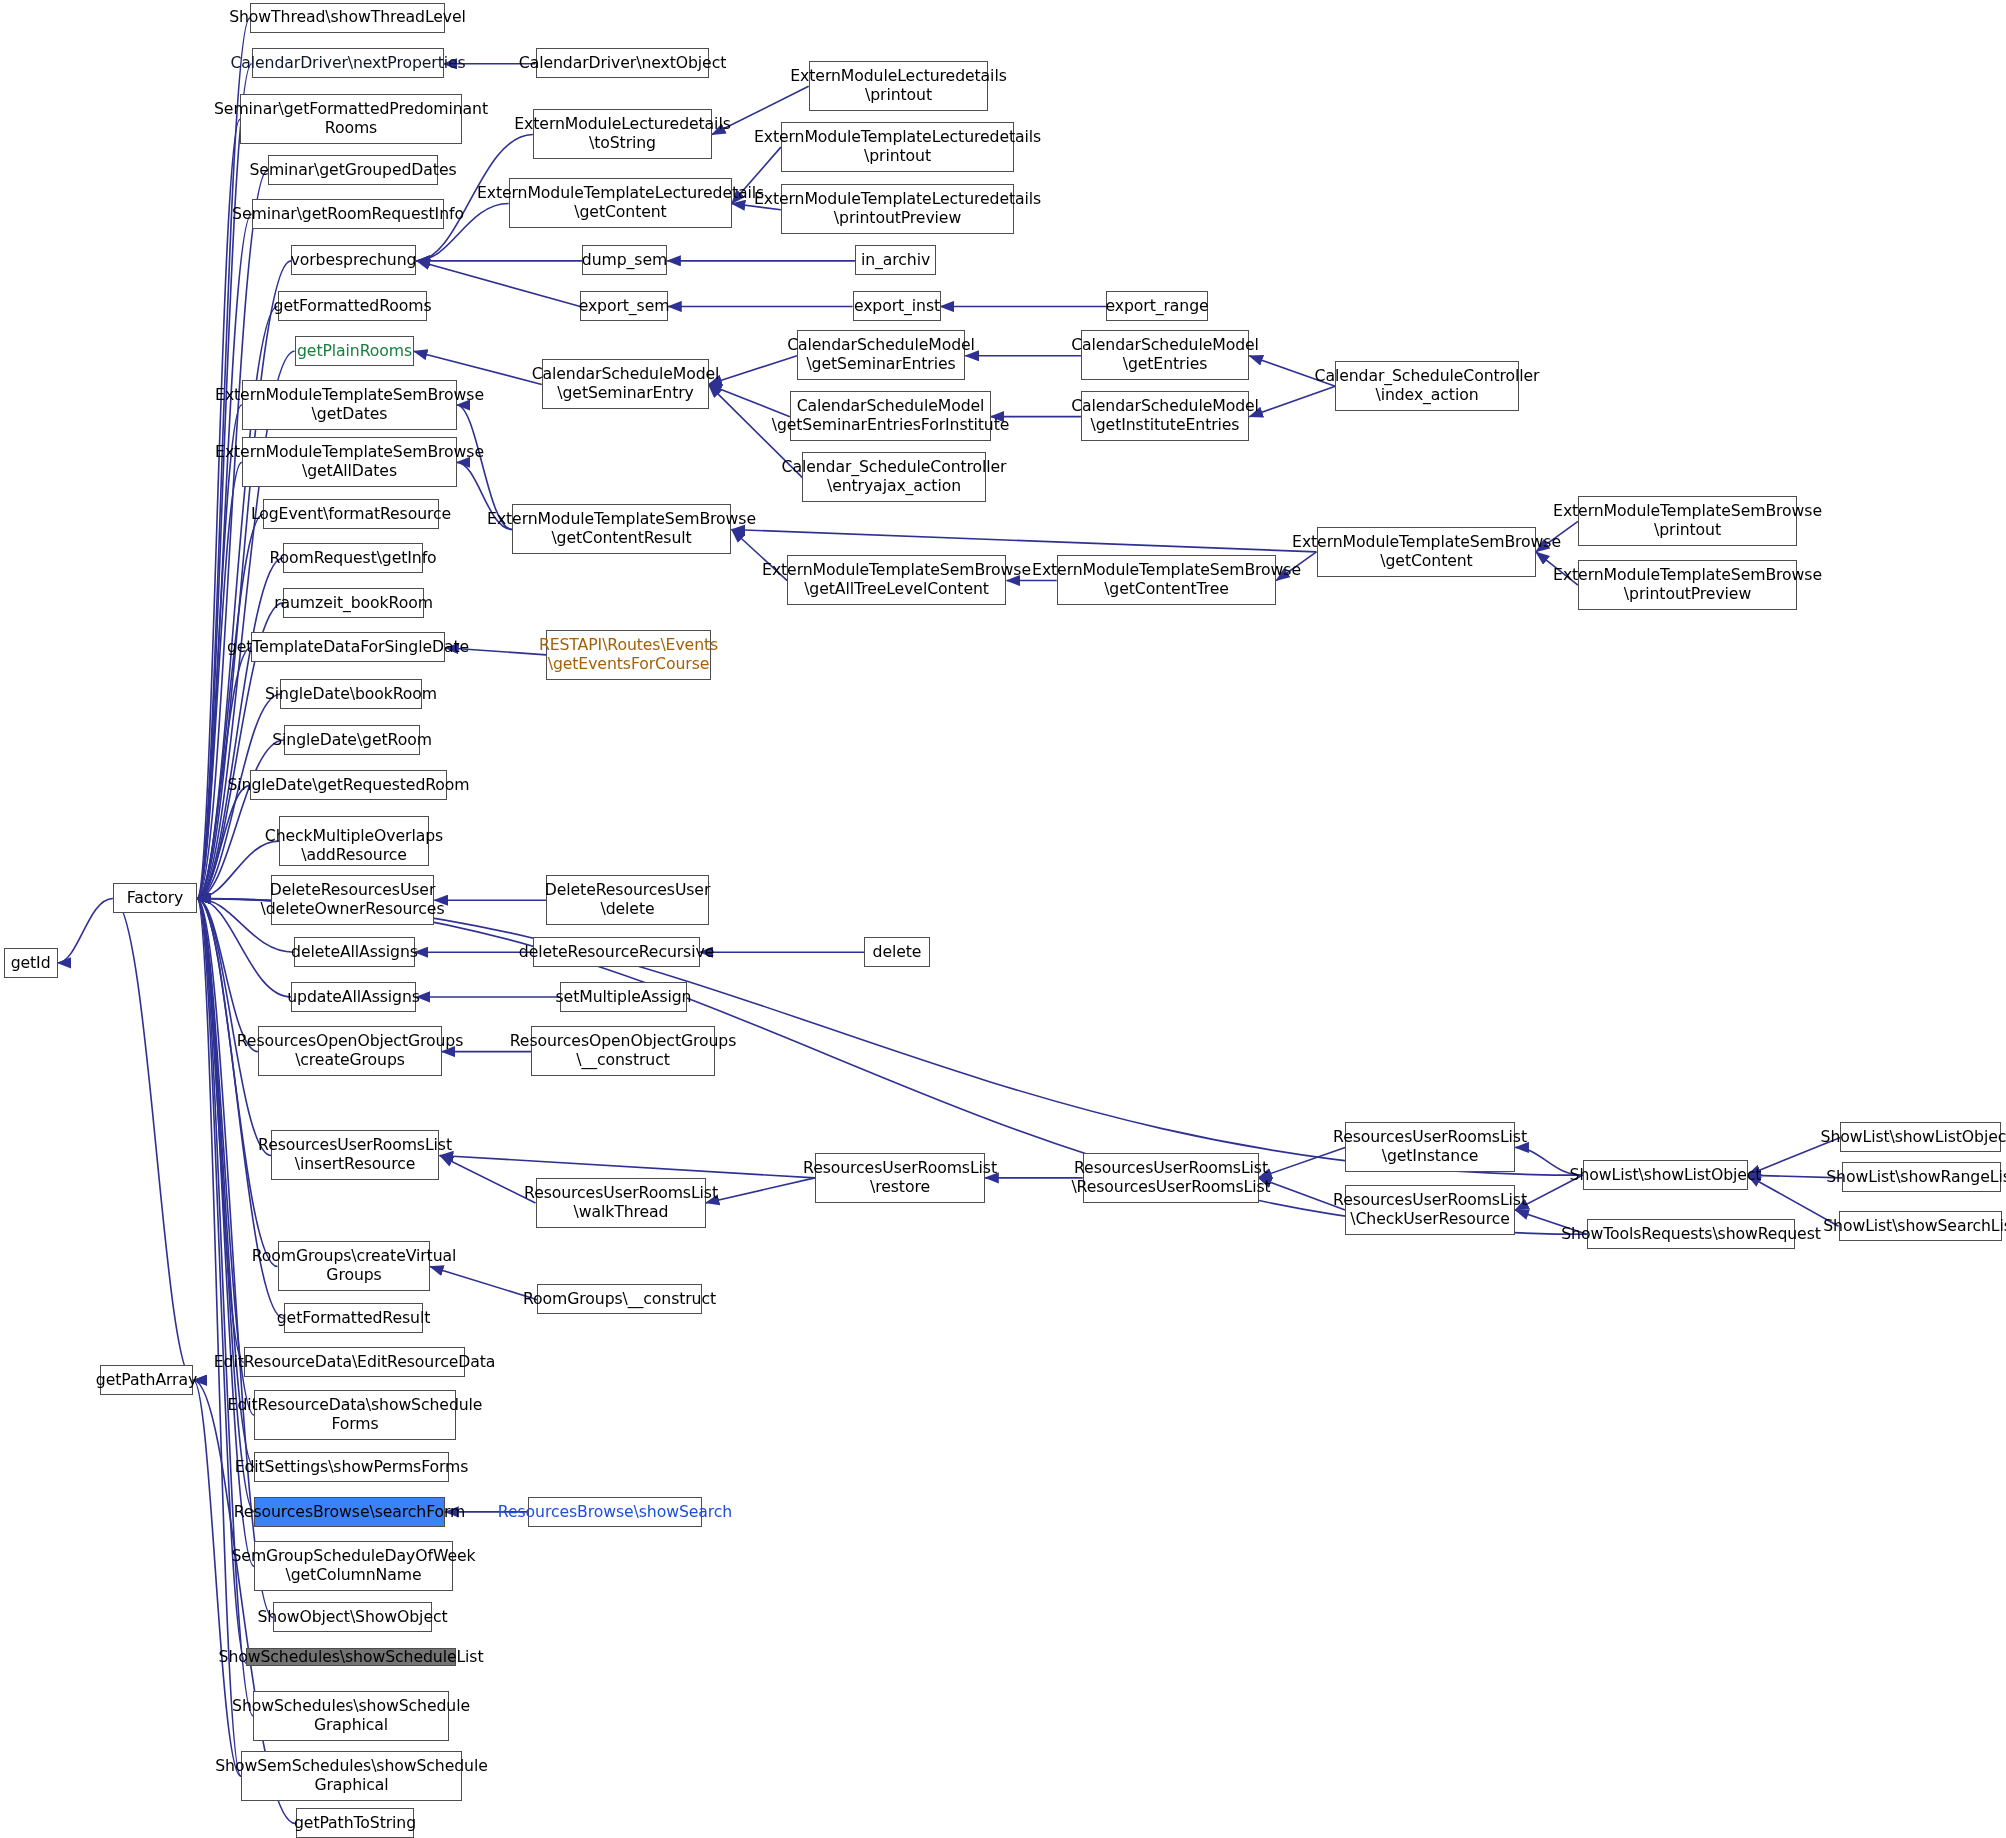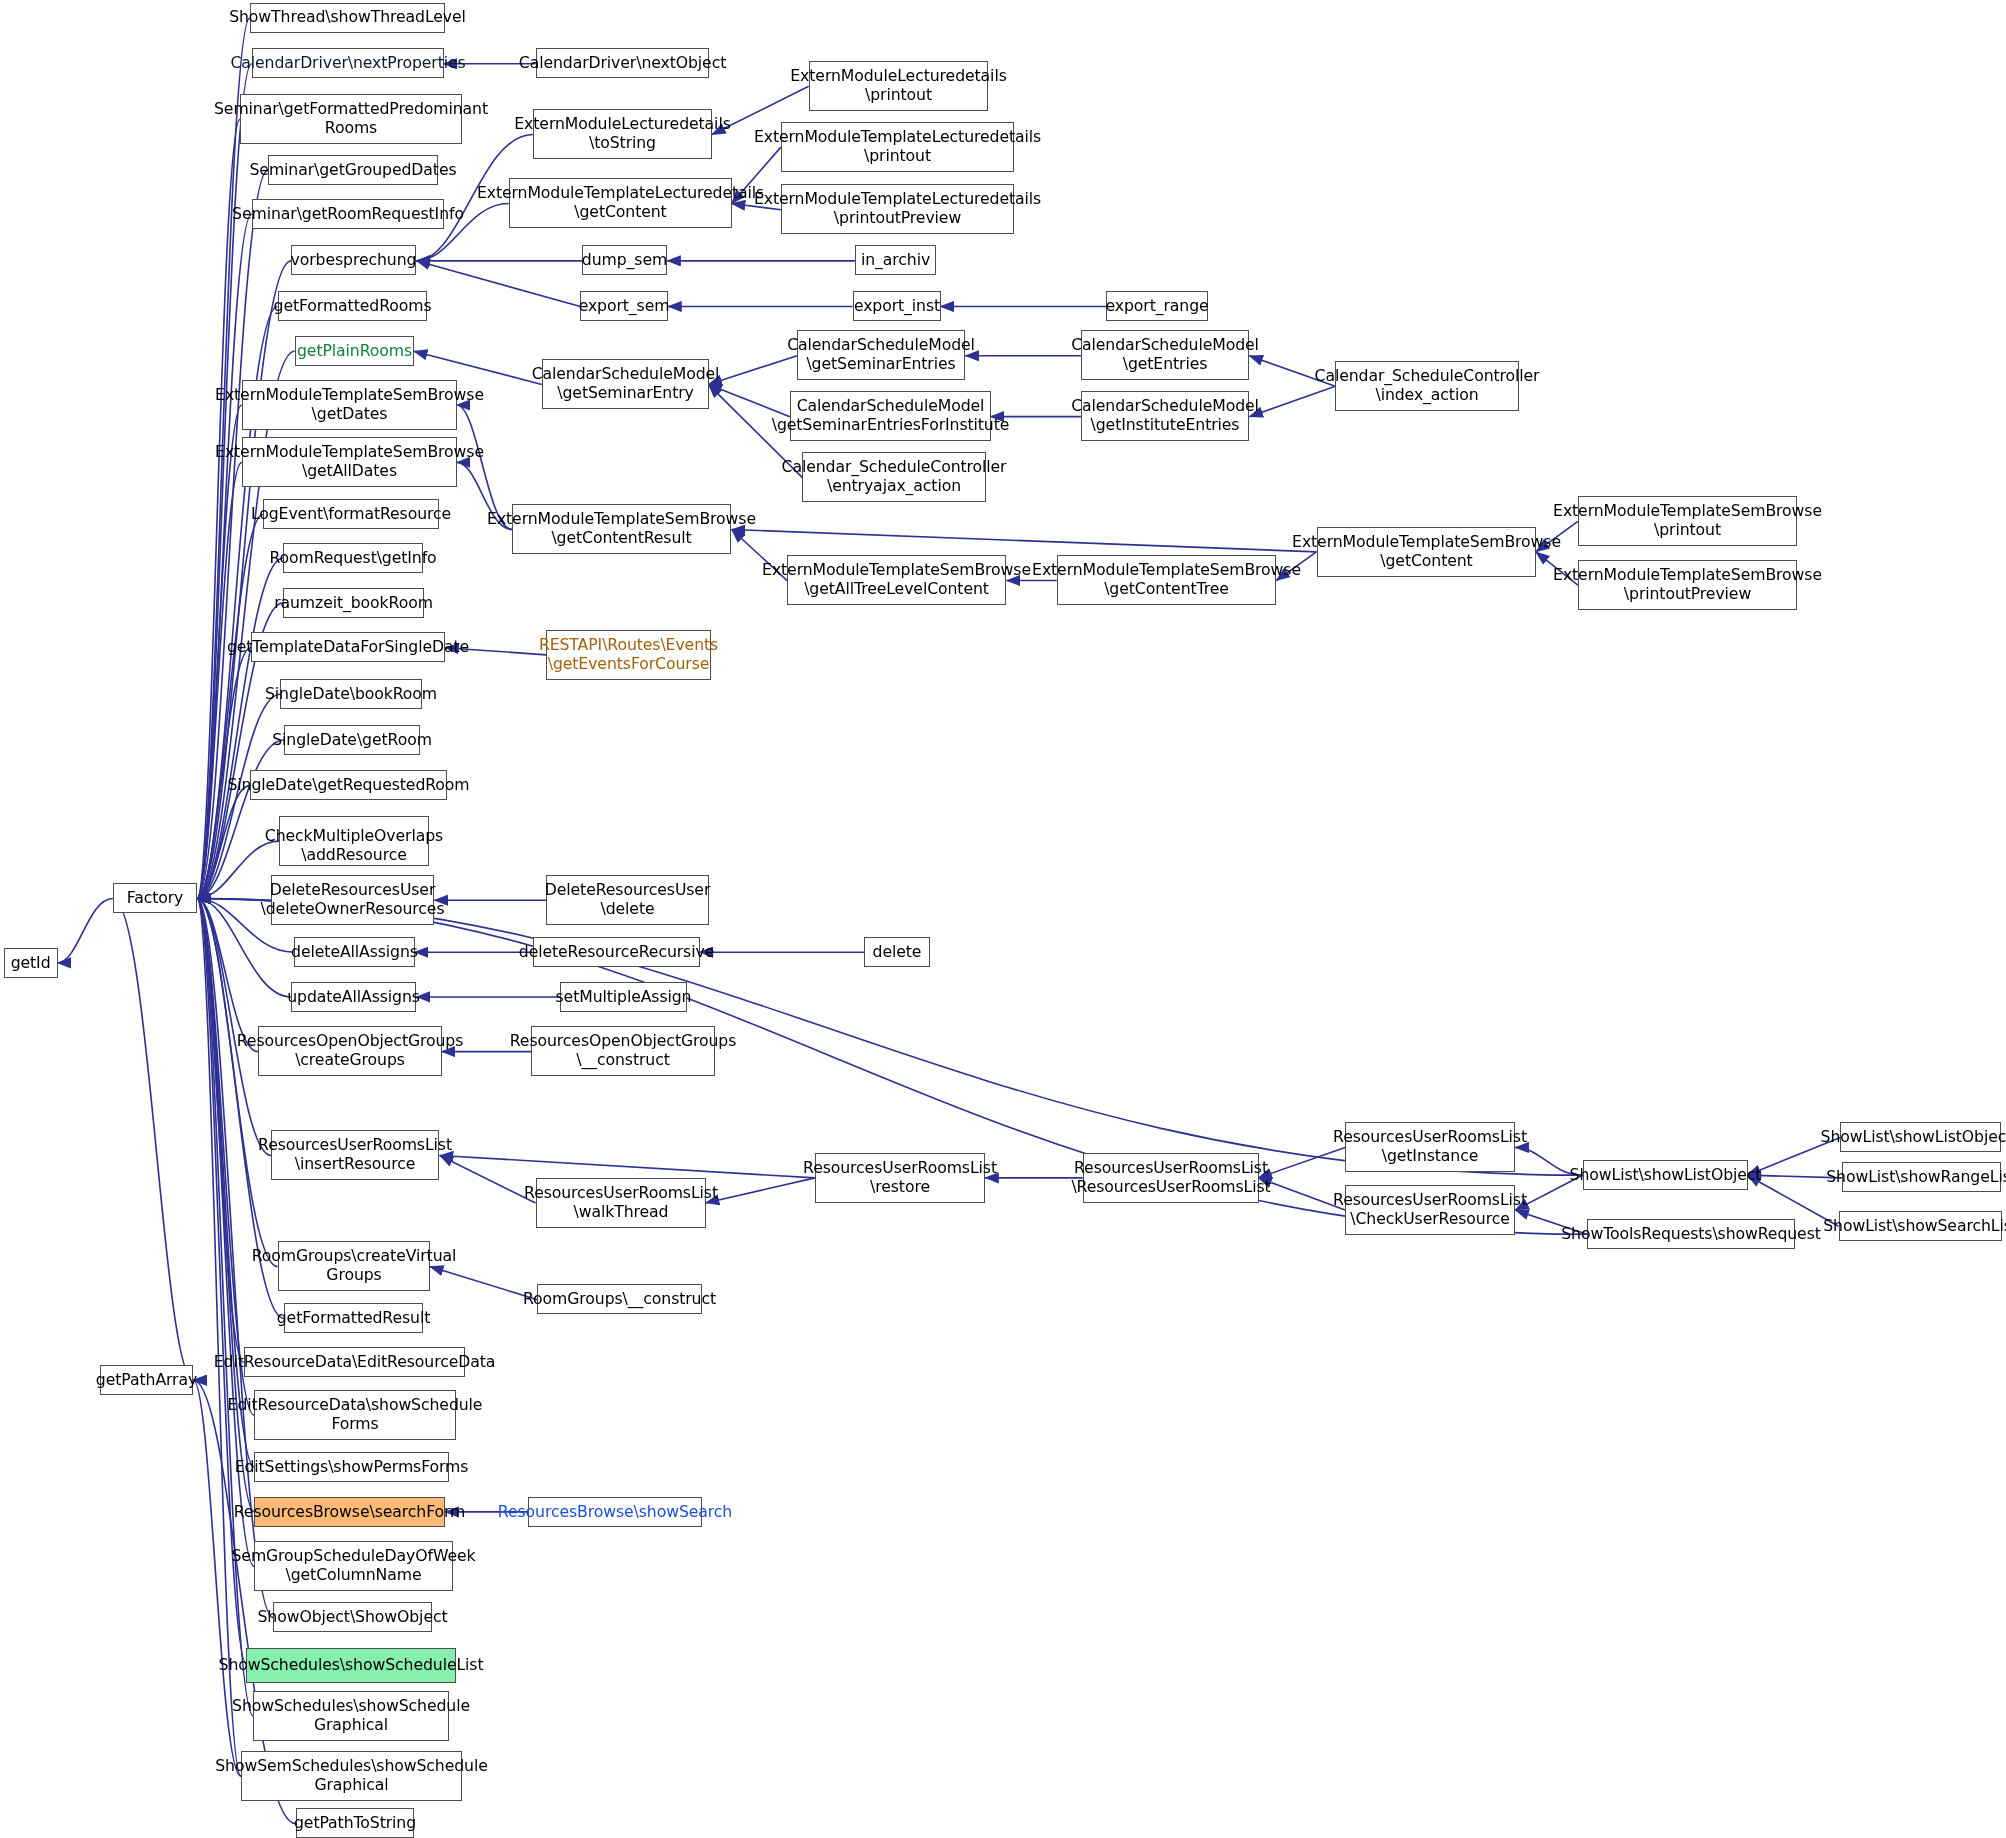--- a/index.html
+++ b/index.html
@@ -177,25 +177,25 @@
 \insertResource</span></div>
       <div class="node" style="left: 536px; top: 1178px; width: 170px; height: 50px; border-color: rgb(77, 77, 77); background: rgb(255, 255, 255); color: rgb(0, 0, 0);"><span>ResourcesUserRoomsList
 \walkThread</span></div>
       <div class="node" style="left: 278px; top: 1241px; width: 152px; height: 50px; border-color: rgb(77, 77, 77); background: rgb(255, 255, 255); color: rgb(0, 0, 0);"><span>RoomGroups\createVirtual
 Groups</span></div>
       <div class="node" style="left: 284px; top: 1303px; width: 139px; height: 30px; border-color: rgb(77, 77, 77); background: rgb(255, 255, 255); color: rgb(0, 0, 0);"><span>getFormattedResult</span></div>
       <div class="node" style="left: 244px; top: 1347px; width: 221px; height: 30px; border-color: rgb(77, 77, 77); background: rgb(255, 255, 255); color: rgb(0, 0, 0);"><span>EditResourceData\EditResourceData</span></div>
       <div class="node" style="left: 254px; top: 1390px; width: 202px; height: 50px; border-color: rgb(77, 77, 77); background: rgb(255, 255, 255); color: rgb(0, 0, 0);"><span>EditResourceData\showSchedule
 Forms</span></div>
       <div class="node" style="left: 254px; top: 1452px; width: 195px; height: 30px; border-color: rgb(77, 77, 77); background: rgb(255, 255, 255); color: rgb(0, 0, 0);"><span>EditSettings\showPermsForms</span></div>
-      <div class="node" style="left: 254px; top: 1497px; width: 191px; height: 30px; border-color: rgb(77, 77, 77); background: #fdba74; color: rgb(0, 0, 0);"><span>ResourcesBrowse\searchForm</span></div>
+      <div class="node" style="left: 254px; top: 1497px; width: 191px; height: 30px; border-color: rgb(77, 77, 77); background: #3b82f6; color: rgb(0, 0, 0);"><span>ResourcesBrowse\searchForm</span></div>
       <div class="node" style="left: 254px; top: 1541px; width: 199px; height: 50px; border-color: rgb(77, 77, 77); background: rgb(255, 255, 255); color: rgb(0, 0, 0);"><span>SemGroupScheduleDayOfWeek
 \getColumnName</span></div>
       <div class="node" style="left: 273px; top: 1602px; width: 159px; height: 30px; border-color: rgb(77, 77, 77); background: rgb(255, 255, 255); color: rgb(0, 0, 0);"><span>ShowObject\ShowObject</span></div>
-      <div class="node" style="left: 246px; top: 1648px; width: 210px; height: 35px; border-color: rgb(77, 77, 77); background: #86efac; color: rgb(0, 0, 0);"><span>ShowSchedules\showScheduleList</span></div>
+      <div class="node" style="left: 246px; top: 1648px; width: 210px; height: 18px; border-color: rgb(77, 77, 77); background: #737373; color: rgb(0, 0, 0);"><span>ShowSchedules\showScheduleList</span></div>
       <div class="node" style="left: 253px; top: 1691px; width: 196px; height: 50px; border-color: rgb(77, 77, 77); background: rgb(255, 255, 255); color: rgb(0, 0, 0);"><span>ShowSchedules\showSchedule
 Graphical</span></div>
       <div class="node" style="left: 241px; top: 1751px; width: 221px; height: 50px; border-color: rgb(77, 77, 77); background: rgb(255, 255, 255); color: rgb(0, 0, 0);"><span>ShowSemSchedules\showSchedule
 Graphical</span></div>
       <div class="node" style="left: 296px; top: 1808px; width: 118px; height: 30px; border-color: rgb(77, 77, 77); background: rgb(255, 255, 255); color: rgb(0, 0, 0);"><span>getPathToString</span></div>
       <div class="node" style="left: 536px; top: 48px; width: 173px; height: 30px; border-color: rgb(77, 77, 77); background: rgb(255, 255, 255); color: rgb(0, 0, 0);"><span>CalendarDriver\nextObject</span></div>
       <div class="node" style="left: 533px; top: 109px; width: 179px; height: 50px; border-color: rgb(77, 77, 77); background: rgb(255, 255, 255); color: rgb(0, 0, 0);"><span>ExternModuleLecturedetails
 \toString</span></div>
       <div class="node" style="left: 509px; top: 178px; width: 223px; height: 50px; border-color: rgb(77, 77, 77); background: rgb(255, 255, 255); color: rgb(0, 0, 0);"><span>ExternModuleTemplateLecturedetails
 \getContent</span></div>

